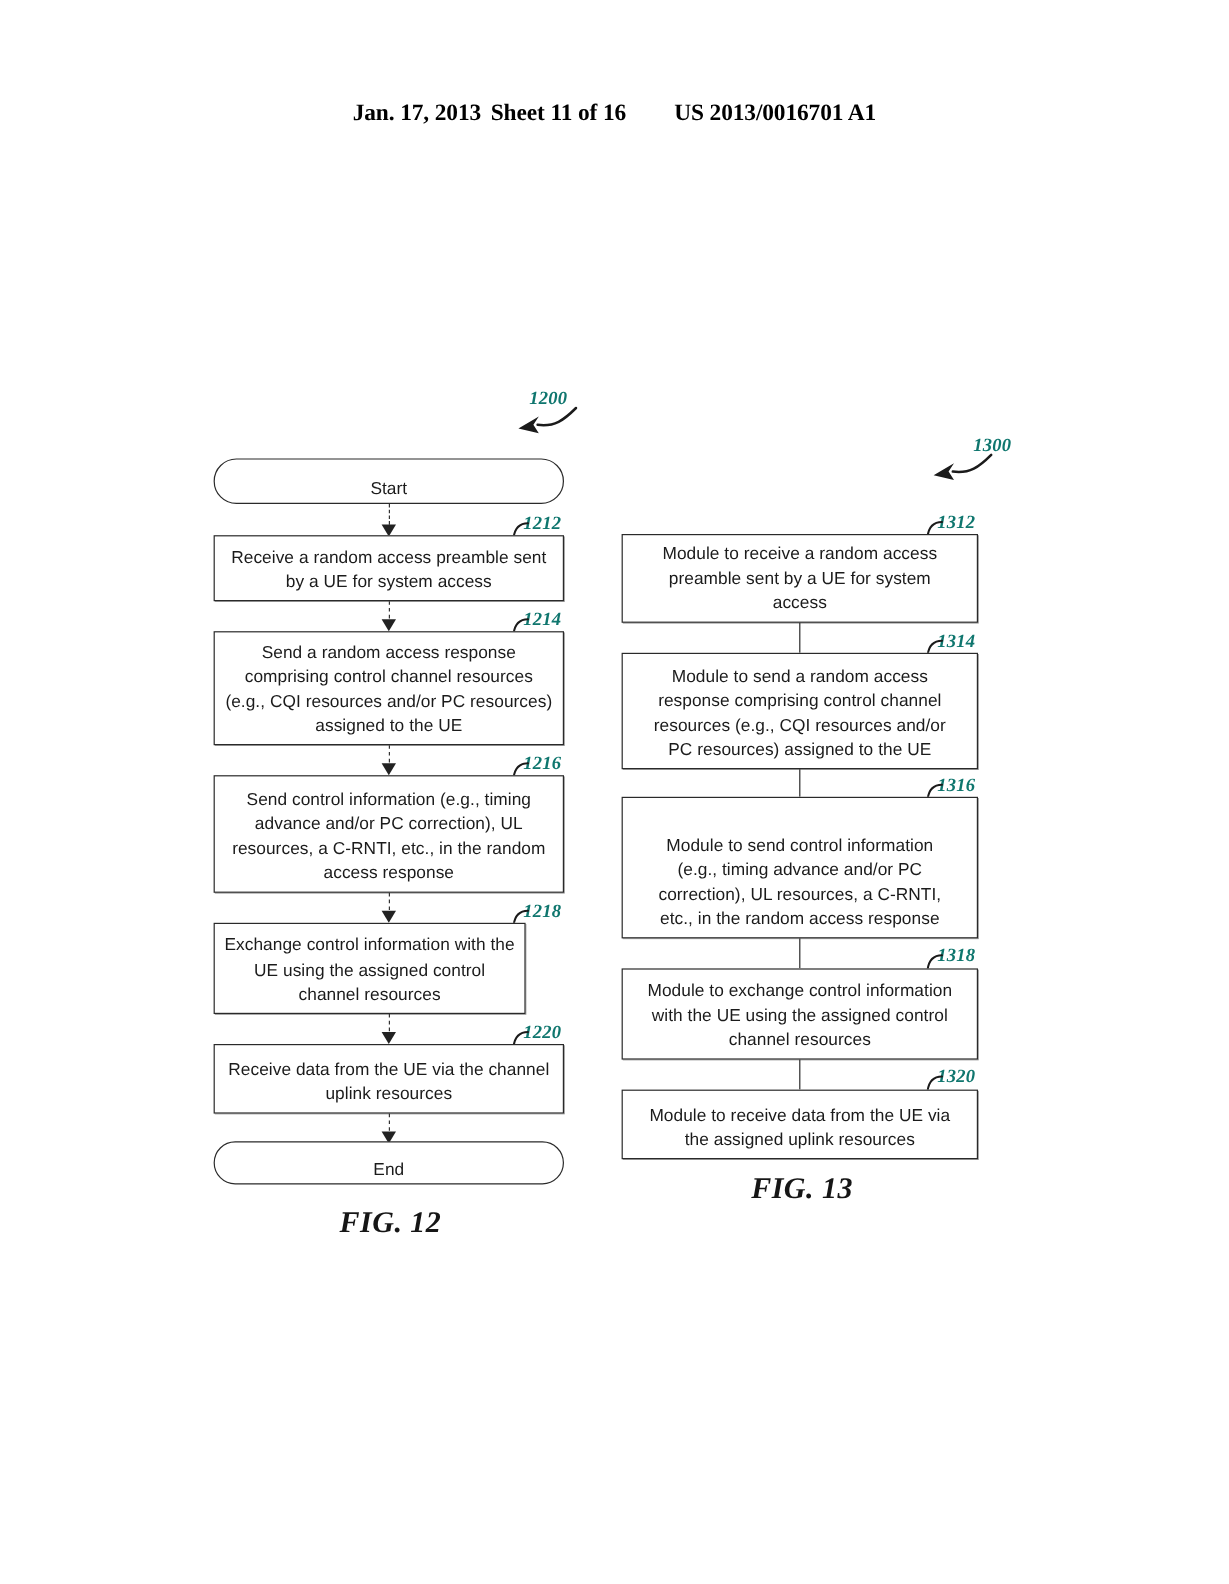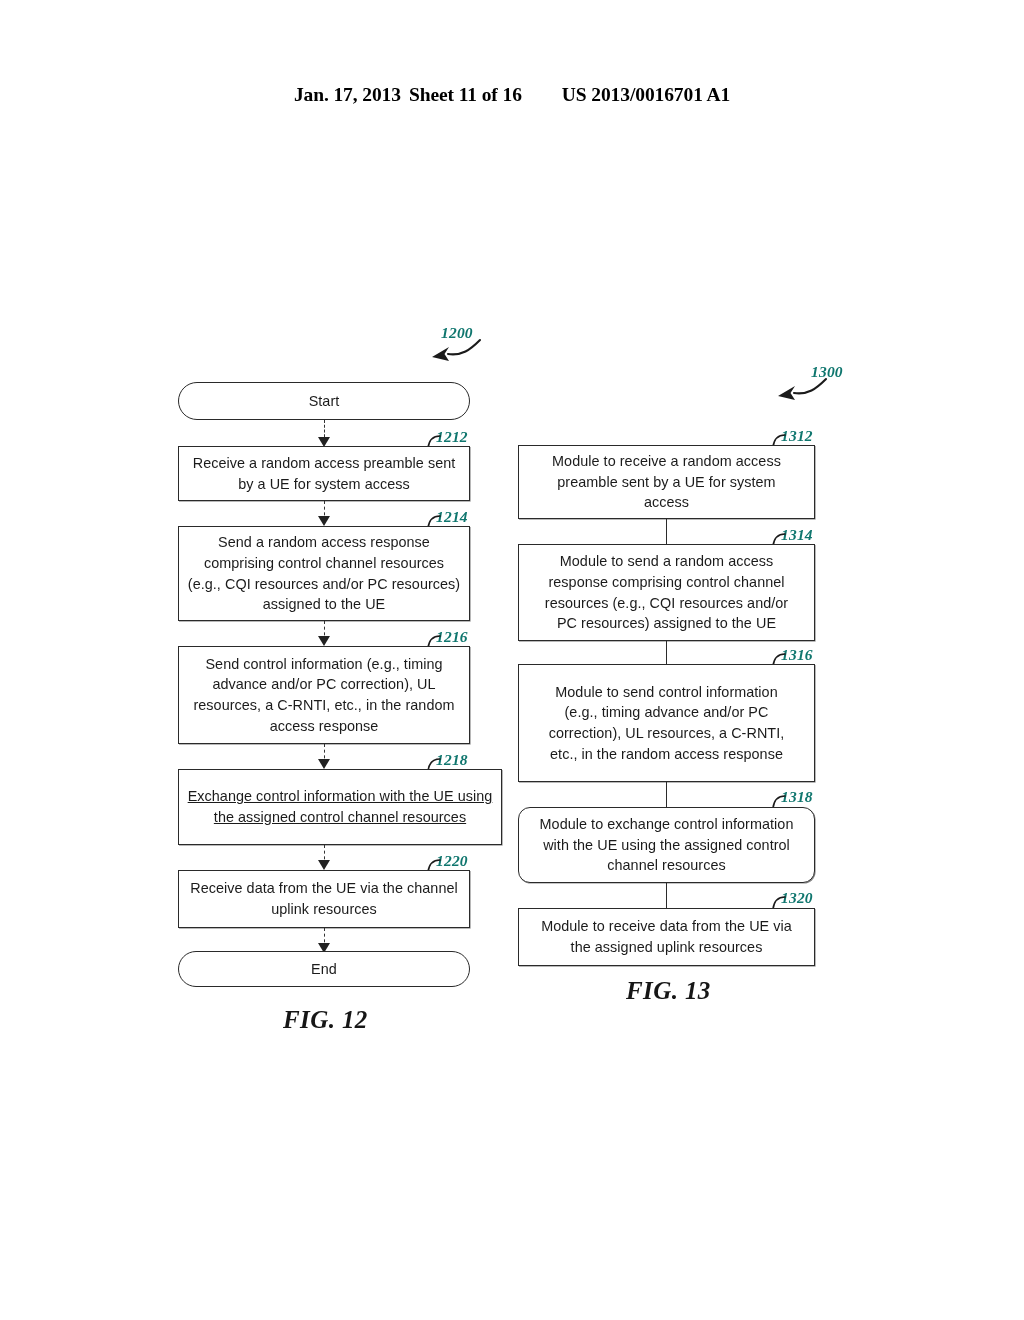--- a/index.html
+++ b/index.html
@@ -44,21 +44,21 @@
     left: 0;
     width: 1024px;
     height: 1320px;
   }
 
   
   .node {
     position: absolute;
     box-sizing: border-box;
     display: flex;
-    align-items: center;
+    align-items: flex-end;
     justify-content: center;
     text-align: center;
     font-size: 14.4px;
     line-height: 20.6px;
     color: #1b1b1b;
     letter-spacing: 0.05px;
   }
 
   
   .proc-box {
@@ -194,21 +194,21 @@
     </div>
 
     <div class="conn conn-dashed" style="left:324px; top:744px; height:20px;"></div>
     <div class="arrowhead" style="left:318px; top:759px;"></div>
 
     <div class="ref-num" style="left:436px; top:751px;">1218</div>
     <svg class="ref-lead" style="left:424px; top:757px;" width="20" height="16" viewBox="0 0 20 16">
       <path d="M16 2 C 9 2, 5 6, 4 14" stroke="#1b1b1b" stroke-width="1.7" fill="none" stroke-linecap="round"></path>
     </svg>
 
-    <div class="node proc-box" style="left:178px; top:769px; width:324px; height:76px;text-decoration:underline;">
+    <div class="node proc-box" style="left:178px; top:769px; width:260px; height:76px;">
       <span>Exchange control information with the UE using the assigned control channel resources</span>
     </div>
 
     <div class="conn conn-dashed" style="left:324px; top:845px; height:20px;"></div>
     <div class="arrowhead" style="left:318px; top:860px;"></div>
 
     <div class="ref-num" style="left:436px; top:852px;">1220</div>
     <svg class="ref-lead" style="left:424px; top:858px;" width="20" height="16" viewBox="0 0 20 16">
       <path d="M16 2 C 9 2, 5 6, 4 14" stroke="#1b1b1b" stroke-width="1.7" fill="none" stroke-linecap="round"></path>
     </svg>
@@ -266,21 +266,21 @@
       <span>Module to send control information (e.g., timing advance and/or PC correction), UL resources, a C-RNTI, etc., in the random access response</span>
     </div>
 
     <div class="conn conn-solid" style="left:666px; top:782px; height:25px;"></div>
 
     <div class="ref-num" style="left:781px; top:788px;">1318</div>
     <svg class="ref-lead" style="left:769px; top:794px;" width="20" height="16" viewBox="0 0 20 16">
       <path d="M16 2 C 9 2, 5 6, 4 14" stroke="#1b1b1b" stroke-width="1.7" fill="none" stroke-linecap="round"></path>
     </svg>
 
-    <div class="node mod-box" style="left:518px; top:807px; width:297px; height:76px;border-radius:12px;">
+    <div class="node mod-box" style="left:518px; top:807px; width:297px; height:76px;">
       <span>Module to exchange control information with the UE using the assigned control channel resources</span>
     </div>
 
     <div class="conn conn-solid" style="left:666px; top:883px; height:25px;"></div>
 
     <div class="ref-num" style="left:781px; top:889px;">1320</div>
     <svg class="ref-lead" style="left:769px; top:895px;" width="20" height="16" viewBox="0 0 20 16">
       <path d="M16 2 C 9 2, 5 6, 4 14" stroke="#1b1b1b" stroke-width="1.7" fill="none" stroke-linecap="round"></path>
     </svg>
 

